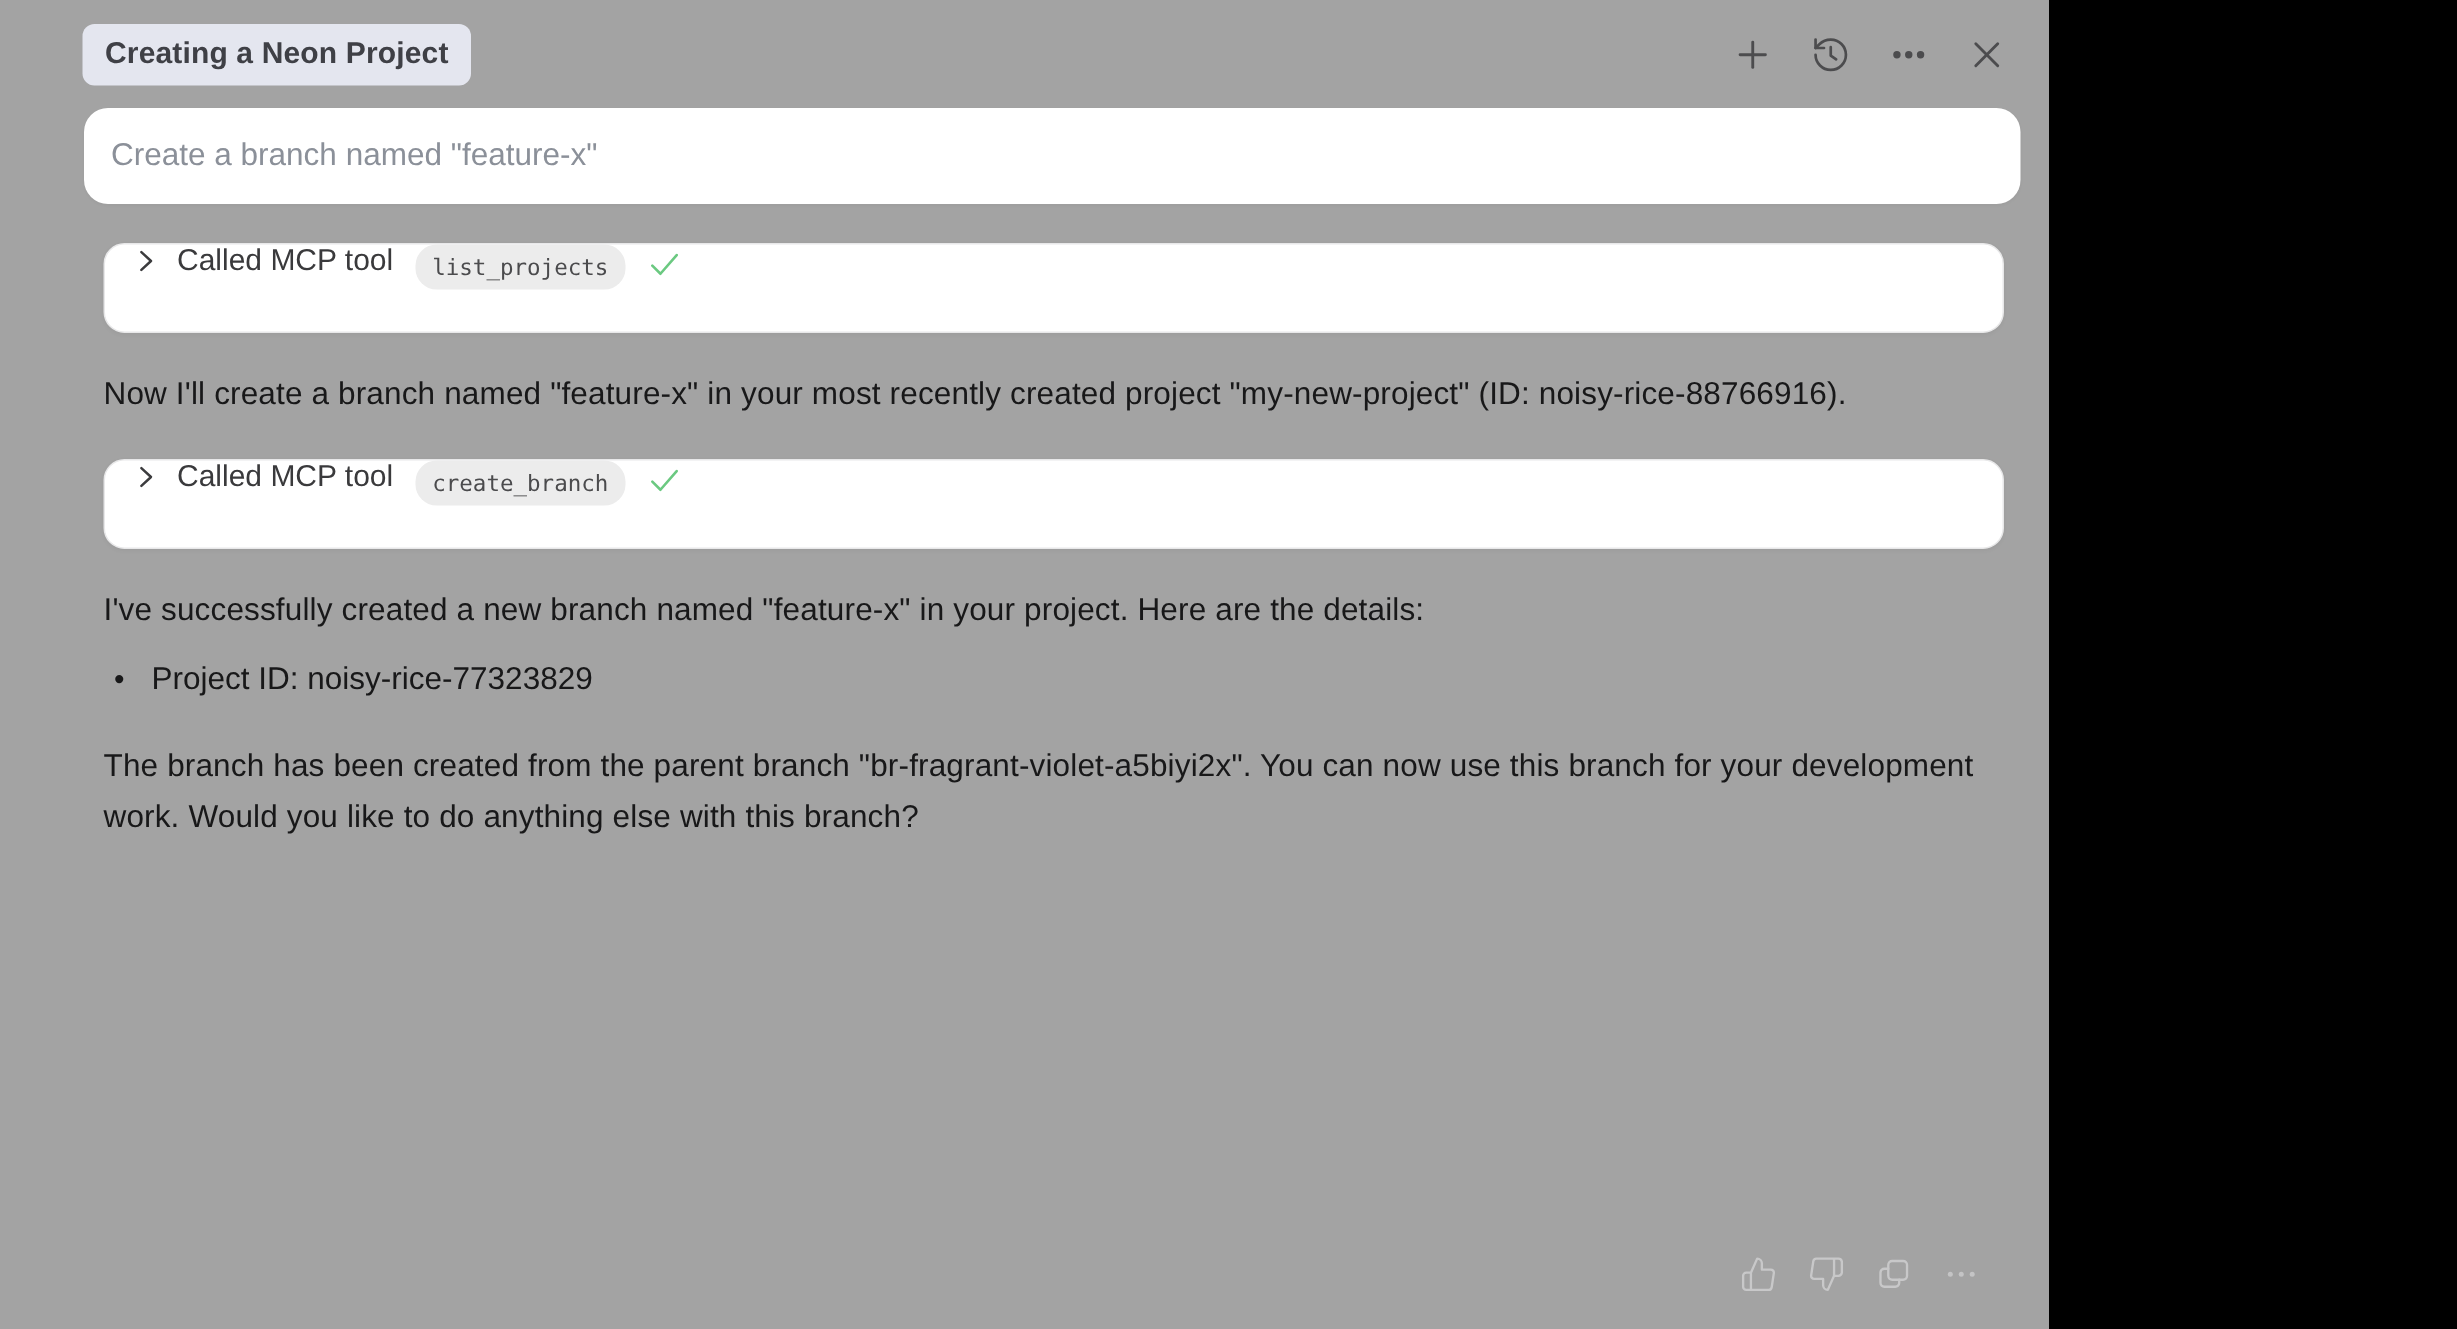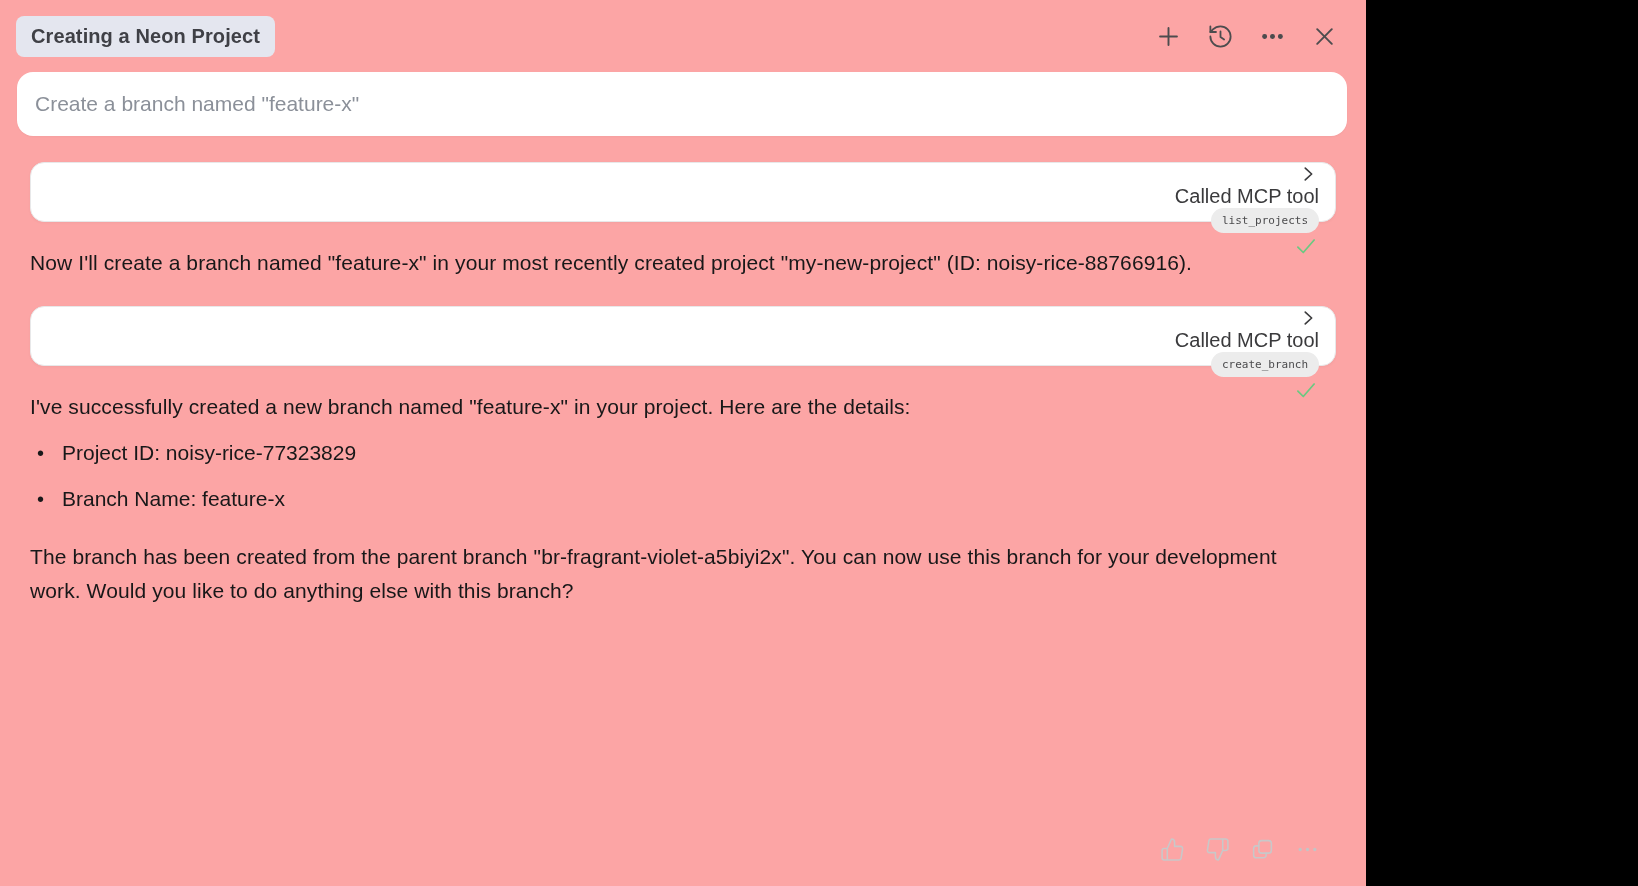--- a/index.html
+++ b/index.html
@@ -7,21 +7,22 @@
   body {
     font-family: "Liberation Sans", sans-serif;
     background: #000000;
     position: relative;
     overflow: hidden;
   }
   .panel {
     position: absolute;
     left: 0; top: 0;
     width: 1366px; height: 886px;
-    background: #fca5a5;
+    background: #a3a3a3;
+    padding-left: 39px;
   }
   .outside {
     position: absolute;
     left: 1366px; top: 0;
     width: 272px; height: 886px;
     background: #000000;
   }
   
   .header {
     display: flex;
@@ -77,40 +78,39 @@
   .msg.p3 { margin-top: 24px; }
   .msg.p4 { margin-top: 24px; }
   .tool-card {
     margin-top: 26px;
     height: 60px;
     background: #ffffff;
     border: 1px solid #e8e8e9;
     border-radius: 14px;
     box-shadow: 0 1px 3px rgba(0,0,0,0.04);
     display: flex;
-    align-items: flex-end;
+    align-items: flex-start;
     padding: 0 16px;
     cursor: pointer;
-    flex-direction: column;
   }
   .chev { width: 22px; height: 22px; flex: 0 0 auto; }
   .chev svg { width: 100%; height: 100%; stroke: #3c3c3e; }
   .tool-label {
     font-size: 20px;
     color: #3a3a3c;
     margin-left: 10px;
   }
   .tool-name {
     font-family: "DejaVu Sans Mono", "Liberation Mono", monospace;
-    font-size: 11px;
+    font-size: 15px;
     color: #4b4b4d;
     background: #ececec;
     border-radius: 14px;
     padding: 6px 11px;
-    margin-left: 27px;
+    margin-left: 15px;
   }
   .check { width: 26px; height: 26px; margin-left: 13px; }
   .check svg { width: 100%; height: 100%; stroke: #6bc981; }
   ul.details {
     list-style: none;
     margin-top: 12px;
   }
   ul.details li {
     position: relative;
     font-size: 21px;
@@ -213,21 +213,20 @@
         <svg viewBox="0 0 24 24" fill="none" stroke-width="1.6" stroke-linecap="round" stroke-linejoin="round">
           <polyline points="4.5 13 9.5 18 19.5 6.5"></polyline>
         </svg>
       </span>
     </div>
 
     <p class="msg p3">I've successfully created a new branch named "feature-x" in your project. Here are the details:</p>
 
     <ul class="details">
       <li>Project ID: noisy-rice-77323829</li>
-      <li>Branch Name: feature-x</li>
     </ul>
 
     <p class="msg p4">The branch has been created from the parent branch "br-fragrant-violet-a5biyi2x". You can now use this branch for your development work. Would you like to do anything else with this branch?</p>
 
   </div>
 
   <div class="footer-actions">
     <span class="ficon">
       <svg viewBox="0 0 24 24" fill="none" stroke-width="1.5" stroke-linecap="round" stroke-linejoin="round">
         <path d="M14 9V5a3 3 0 0 0-3-3l-4 9v11h11.28a2 2 0 0 0 2-1.7l1.38-9a2 2 0 0 0-2-2.3zM7 22H4a2 2 0 0 1-2-2v-7a2 2 0 0 1 2-2h3"></path>

